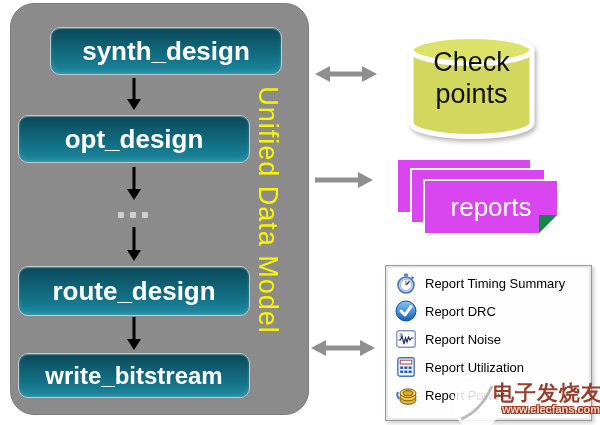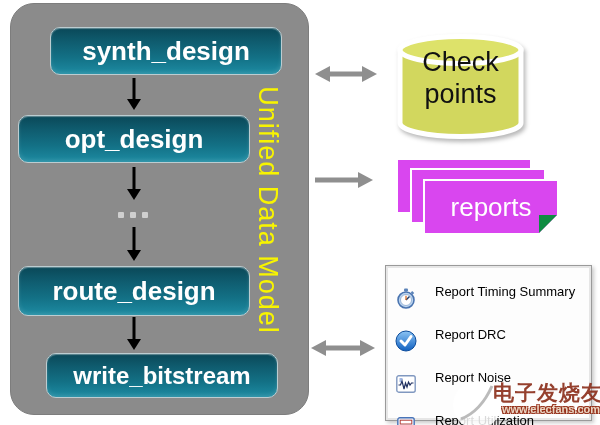--- a/index.html
+++ b/index.html
@@ -29,36 +29,36 @@
   .dots i{display:block;width:6px;height:6px;background:#cfcfcf;border-radius:1px;}
 
   
   .udm-label{position:absolute;left:267px;top:210px;transform:translate(-50%,-50%) rotate(90deg);
              color:#f8f400;font-size:27px;letter-spacing:1px;white-space:nowrap;}
 
   
   .harrow{position:absolute;}
 
   
-  .cyl-wrap{position:absolute;left:394px;top:20px;width:133px;height:126px;}
+  .cyl-wrap{position:absolute;left:405px;top:20px;width:133px;height:126px;}
   .cyl-wrap svg{filter:drop-shadow(2px 3px 2px rgba(0,0,0,.28));}
   .cyl-label{position:absolute;left:18px;top:26px;width:97px;text-align:center;
              color:#111;font-size:27px;line-height:32px;}
 
   
   .rcard{position:absolute;width:132px;height:52px;background:#d946ef;box-shadow:0 0 0 2px #fff;
          display:flex;align-items:center;justify-content:center;color:#fff;font-size:26px;}
   .rcard .fold{position:absolute;right:0;bottom:0;width:18px;height:18px;}
 
   
   .menu{position:absolute;left:385px;top:265px;width:207px;height:156px;background:#fdfdfd;
         border:1px solid #9a9a9a;box-sizing:border-box;
         box-shadow:inset 0 0 0 2px #e6e6e6, 2px 2px 4px rgba(0,0,0,.22);
         padding:3px 0 0 8px;}
-  .menu-row{height:28px;display:flex;gap:17px;cursor:default;margin-top:15px;}
+  .menu-row{height:28px;display:flex;align-items:center;gap:7px;cursor:default;}
   .menu-ic{width:24px;display:flex;align-items:center;justify-content:center;flex:0 0 24px;}
   .menu-row span.lbl{font-size:13px;color:#000;white-space:nowrap;}
 
   
   .wm-circle{position:absolute;left:451px;top:379px;z-index:10;pointer-events:none;}
   .wm-brand{position:absolute;left:493px;top:379px;z-index:11;font-size:21px;font-weight:bold;
             letter-spacing:1px;color:#8a2c18;opacity:.9;white-space:nowrap;pointer-events:none;}
   .wm-url{position:absolute;left:502px;top:403px;z-index:11;font-size:11px;font-weight:bold;
           color:#ead6c4;text-shadow:1px 1px 0 #96311a,-1px -1px 0 #96311a,1px -1px 0 #96311a,-1px 1px 0 #96311a;
           white-space:nowrap;pointer-events:none;}
@@ -98,21 +98,21 @@
   </div>
 
   <div class="step" style="top:266px;height:50px;">
     <span>route_design</span>
   </div>
   <div class="varrow" style="top:317px;height:33px;">
     <div class="shaft" style="height:23px;"></div>
       <div class="head"></div>
   </div>
 
-  <div class="step small" style="top:353px;height:45px;margin-left:28px;">
+  <div class="step small" style="top:353px;height:45px;">
     <span>write_bitstream</span>
   </div>
 
   <div class="udm-label">Unified Data Model</div>
 
   <div class="harrow" style="left:315px;top:64px;">
     <svg width="62" height="20" viewBox="0 0 62 20">
       <line x1="12" y1="10" x2="50" y2="10" stroke="#8f8f8f" stroke-width="5"></line>
       <polygon points="0,10 15,2 15,18" fill="#8f8f8f"></polygon>
       <polygon points="62,10 47,2 47,18" fill="#8f8f8f"></polygon>

